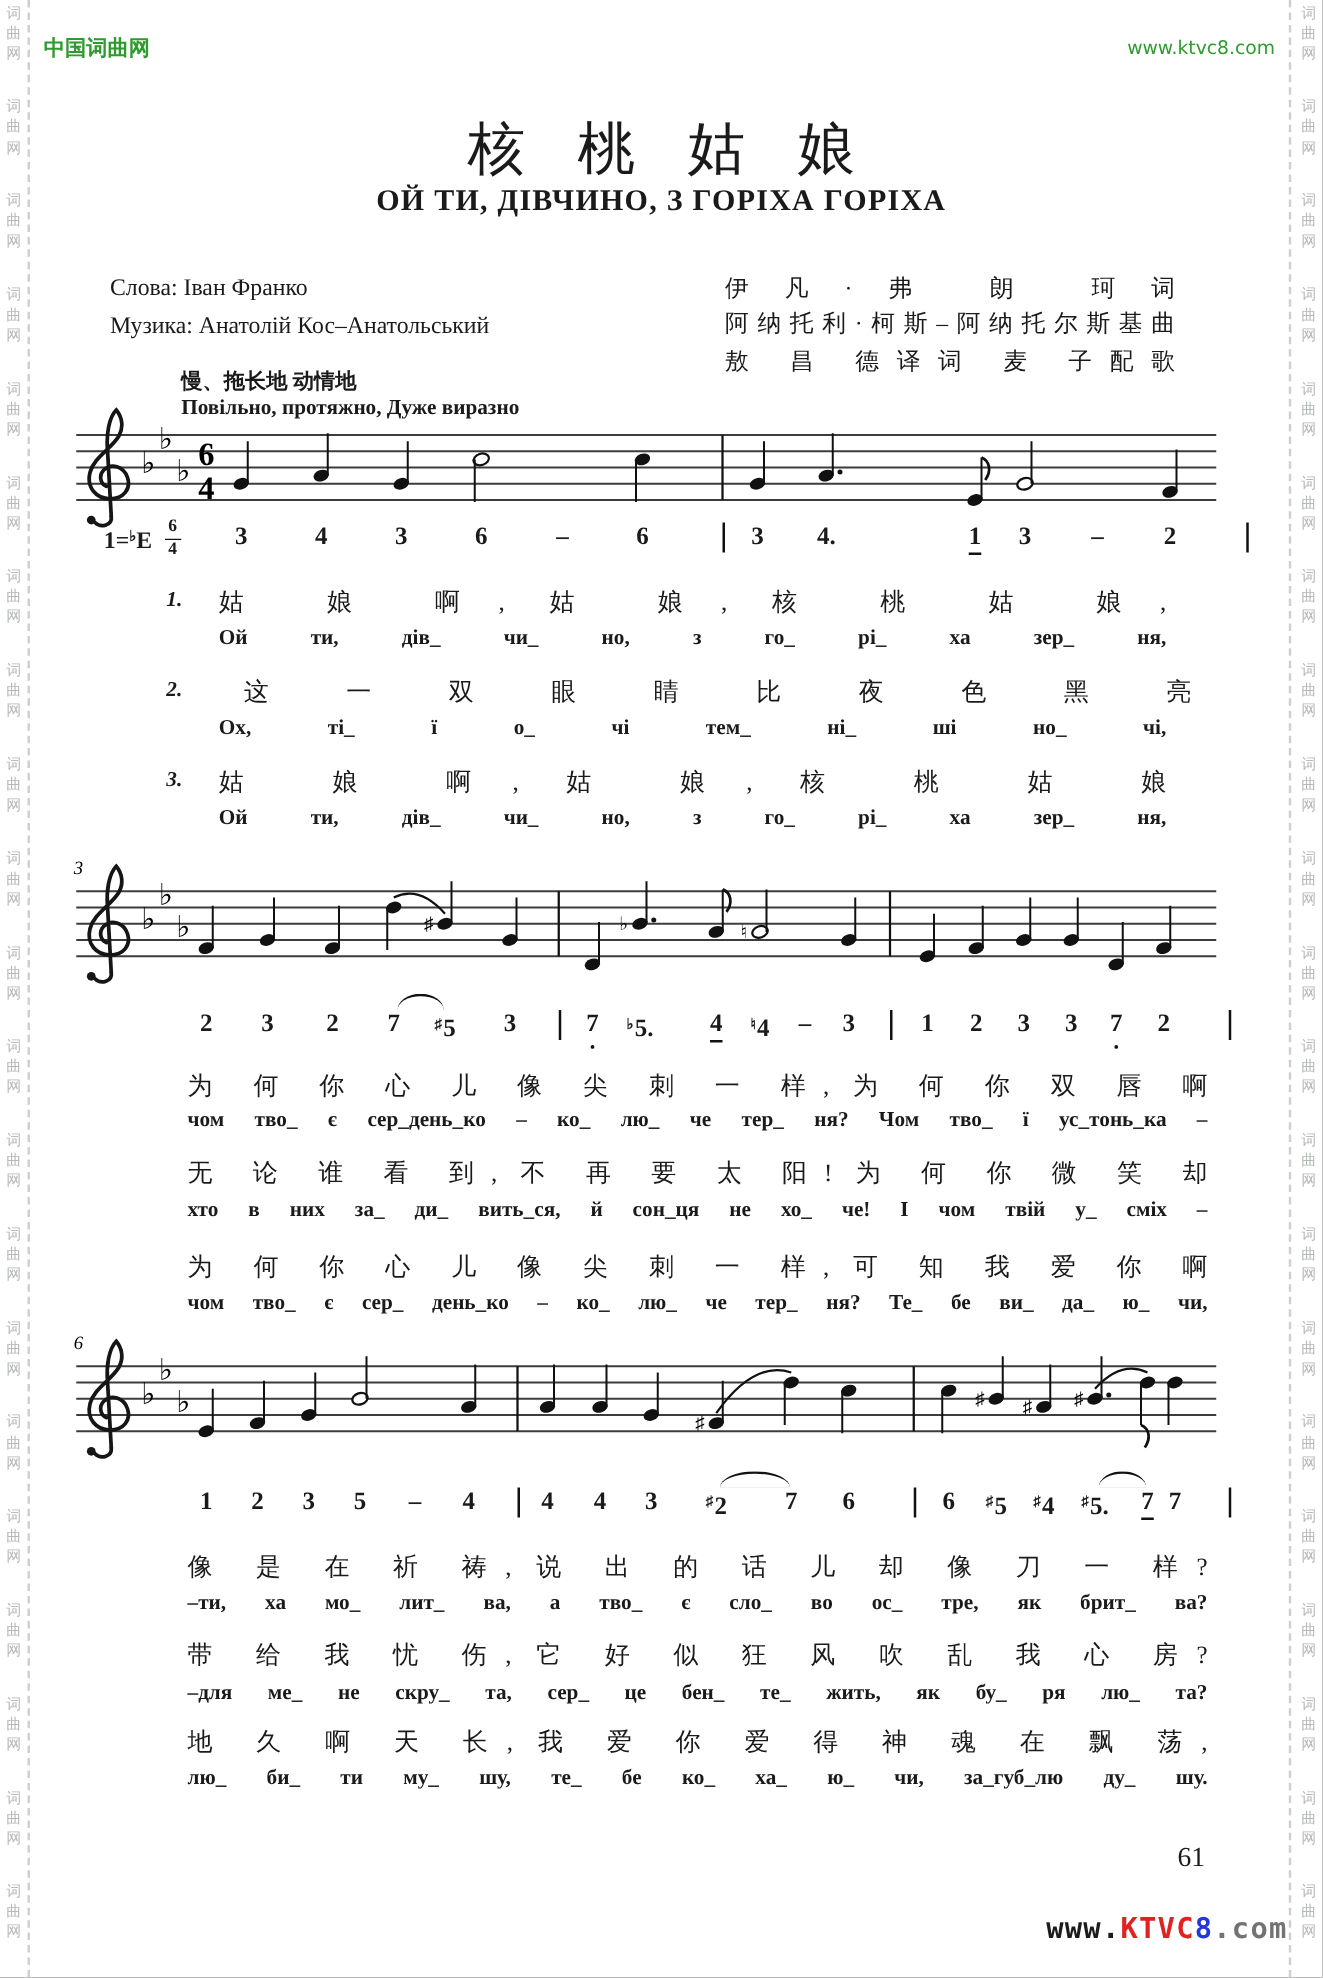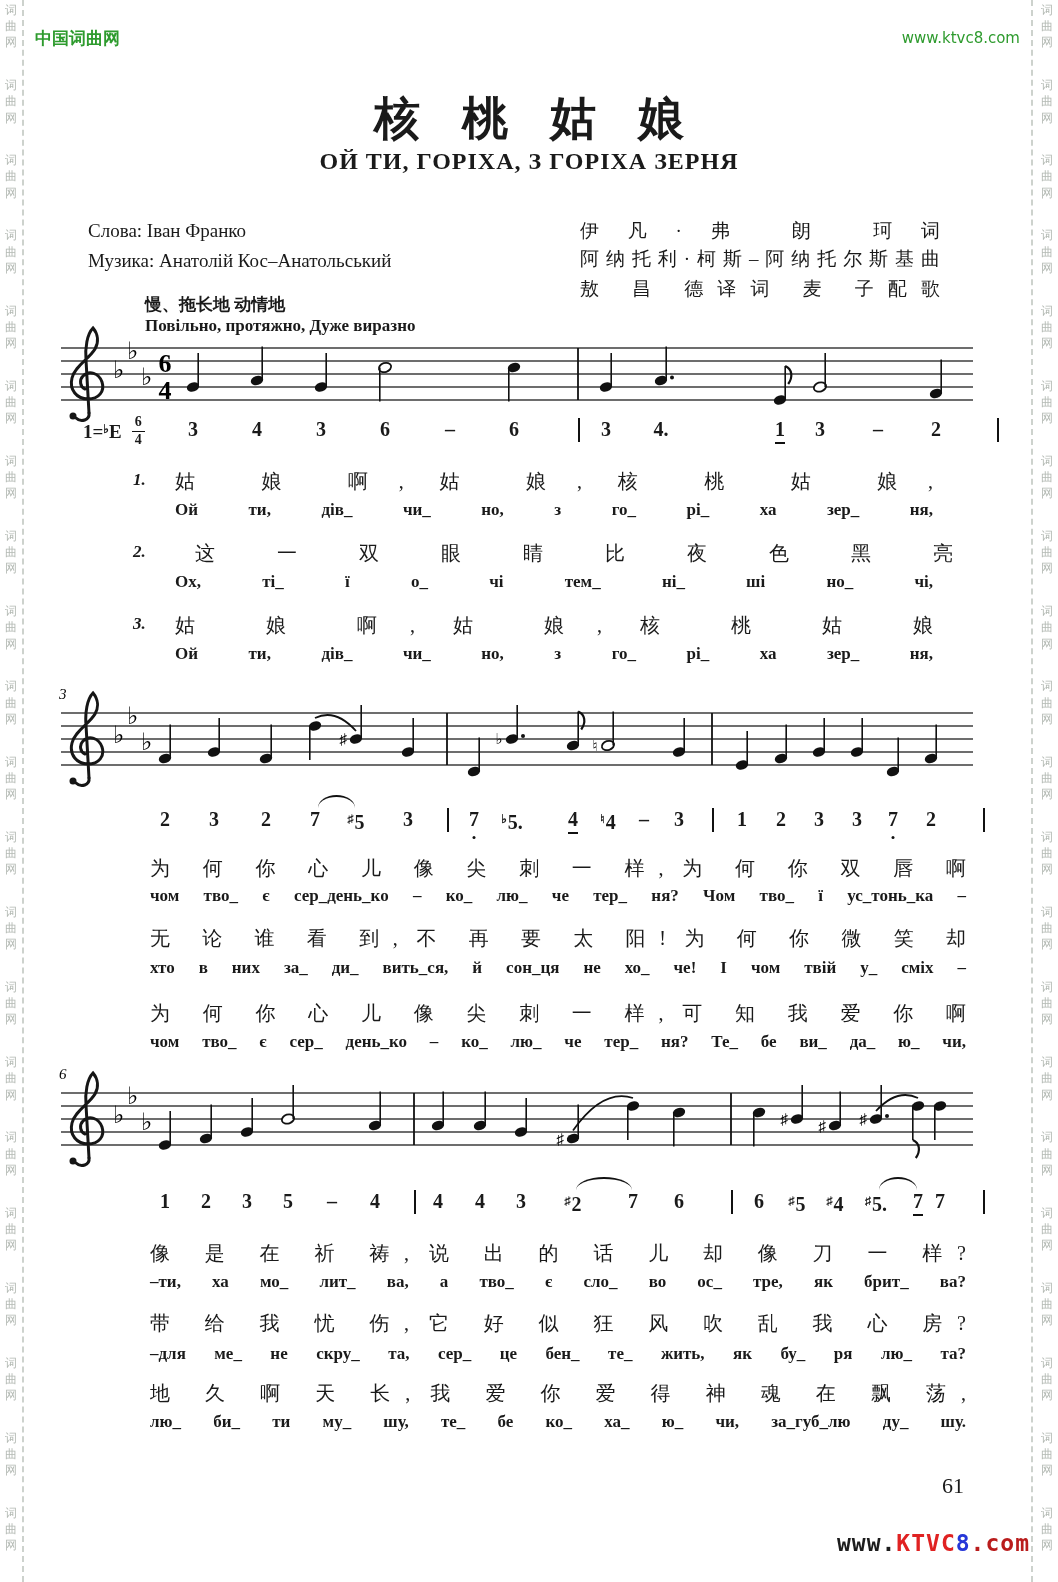--- a/index.html
+++ b/index.html
@@ -9,21 +9,21 @@
   .side-col{position:absolute;top:4px;width:18px;display:flex;flex-direction:column;align-items:center;
             font-size:12px;line-height:1;overflow:hidden;height:1578px;font-family:"DejaVu Sans",sans-serif;}
   #side-left{left:2px;} #side-right{right:2px;}
   .side-col span{height:17px;}
   .side-col .gap{height:28px;}
   .vdash{position:absolute;top:0;bottom:0;width:0;border-left:2px dashed #cdd2cd;}
   
   .site-name{position:absolute;left:35px;top:27px;font:700 17px "DejaVu Sans",sans-serif;}
   .site-url{position:absolute;right:38px;top:29px;font:15px "DejaVu Sans",sans-serif;}
   
-  .title-zh{position:absolute;left:0;right:0;top:88px;text-align:center;font-size:46px;font-weight:700;
+  .title-zh{position:absolute;left:0;right:0;top:88px;text-align:center;font-size:46px;font-weight:400;
             letter-spacing:42px;text-indent:42px;}
   .title-uk{position:absolute;left:0;right:0;top:148px;text-align:center;font-size:24px;font-weight:700;letter-spacing:1px;}
   
   .credit-l1{position:absolute;left:88px;top:220px;font-size:19px;}
   .credit-l2{position:absolute;left:88px;top:250px;font-size:19px;}
   .credit-r{position:absolute;right:118px;width:360px;text-align:justify;text-align-last:justify;font-size:19px;}
   .cr1{top:218px;} .cr2{top:246px;} .cr3{top:276px;margin-left:18px;}
   
   .tempo-zh{position:absolute;left:145px;top:293px;font-size:17px;font-weight:700;}
   .tempo-uk{position:absolute;left:145px;top:316px;font-size:17px;font-weight:700;}
@@ -231,21 +231,21 @@
       <span>网</span>
       <span class="gap"></span>
     </div>
   <div class="vdash" style="left:22px;"></div>
   <div class="vdash" style="right:25px;"></div>
 
   <div class="site-name" style="color: rgb(46, 155, 46);">中国词曲网</div>
   <div class="site-url" style="color: rgb(46, 155, 46);">www.ktvc8.com</div>
 
   <div class="title-zh">核桃姑娘</div>
-  <div class="title-uk">ОЙ ТИ, ГОРІХА, З ГОРІХА ЗЕРНЯ</div>
+  <div class="title-uk">ОЙ ТИ, ДІВЧИНО, З ГОРІХА ГОРІХА</div>
 
   <div class="credit-l1">Слова: Іван Франко</div>
   <div class="credit-l2">Музика: Анатолій Кос–Анатольський</div>
   <div class="credit-r cr1">伊凡·弗 朗 珂词</div>
   <div class="credit-r cr2">阿纳托利·柯斯–阿纳托尔斯基曲</div>
   <div class="credit-r cr3">敖 昌 德译词 麦 子配歌</div>
 
   <div class="tempo-zh">慢、拖长地  动情地</div>
   <div class="tempo-uk">Повільно, протяжно, Дуже виразно</div>
 
@@ -499,15 +499,15 @@
   <div class="lyr lu lu2" style="top:1032px;">чом тво_ є сер_ день_ко – ко_ лю_ че тер_ ня? Те_ бе ви_ да_ ю_ чи,</div>
 
   <div class="lyr lz lz2" style="top:1240px;">像 是 在 祈 祷, 说 出 的 话 儿 却 像 刀 一 样?</div>
   <div class="lyr lu lu2" style="top:1272px;">–ти, ха мо_ лит_ ва, а тво_ є сло_ во ос_ тре, як брит_ ва?</div>
   <div class="lyr lz lz2" style="top:1310px;">带 给 我 忧 伤, 它 好 似 狂 风 吹 乱 我 心 房?</div>
   <div class="lyr lu lu2" style="top:1344px;">–для ме_ не скру_ та, сер_ це бен_ те_ жить, як бу_ ря лю_ та?</div>
   <div class="lyr lz lz2" style="top:1380px;">地 久 啊 天 长, 我 爱 你 爱 得 神 魂 在 飘 荡,</div>
   <div class="lyr lu lu2" style="top:1412px;">лю_ би_ ти му_ шу, те_ бе ко_ ха_ ю_ чи, за_губ_лю ду_ шу.</div>
 
   <div class="page-num">61</div>
-  <div class="logo"><span style="color:#1c1c1c">www.</span><span style="color:#e02222">KTVC</span><span style="color:#2637d8">8</span><span style="color:#b91c1c">.com</span></div>
+  <div class="logo"><span style="color:#1c1c1c">www.</span><span style="color:#e02222">KTVC</span><span style="color:#2637d8">8</span><span style="color:#737373">.com</span></div>
 
 </div>
 
 </body></html>

